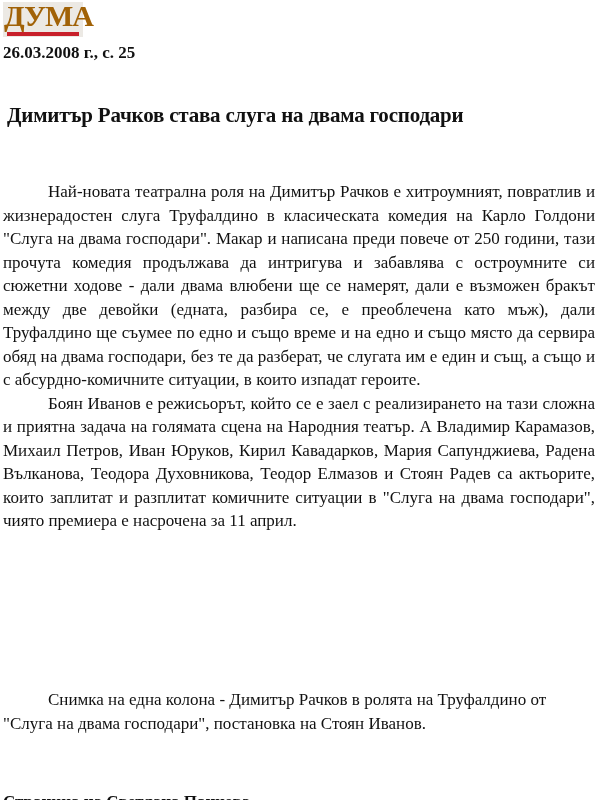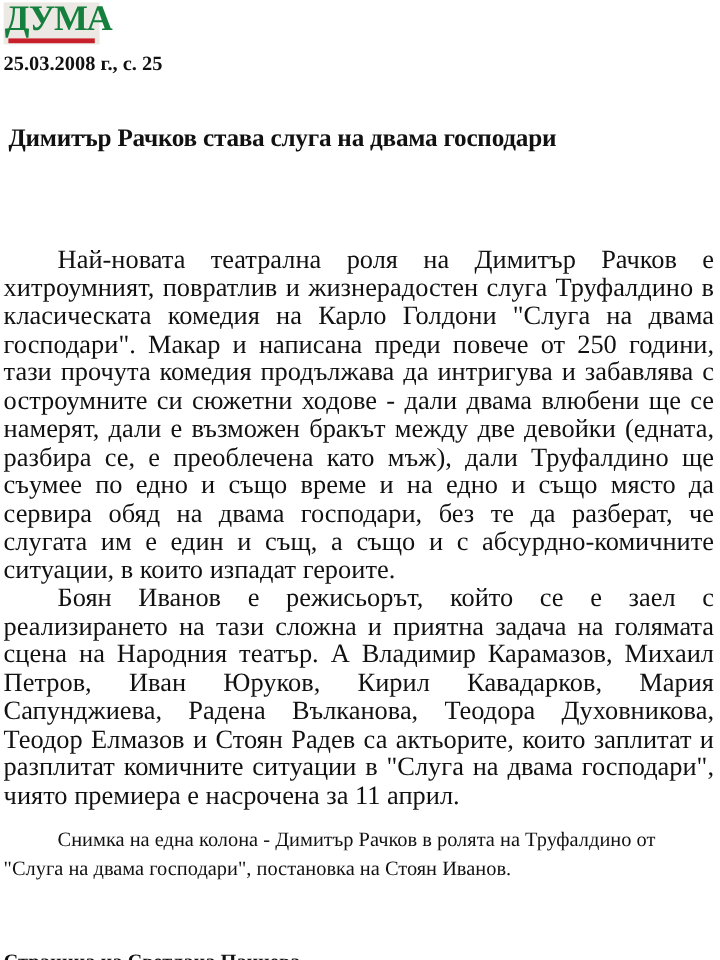--- a/index.html
+++ b/index.html
@@ -24,21 +24,21 @@
       background: #ece9e4;
     }
     .logo-text {
       position: absolute;
       left: 1px;
       top: -3px;
       font-family: "Liberation Serif", serif;
       font-weight: bold;
       font-size: 30px;
       letter-spacing: -1px;
-      color: #15803d;
+      color: #a16207;
       line-height: 34px;
     }
     .logo-bar {
       position: absolute;
       left: 4px;
       top: 30px;
       width: 72px;
       height: 4px;
       background: #c8202a;
     }
@@ -55,23 +55,23 @@
       left: 3px;
       top: 98px;
       font-weight: bold;
       font-size: 21px;
       line-height: 26px;
       letter-spacing: -0.2px;
     }
     .article {
       position: absolute;
       left: 3px;
-      top: 204px;
+      top: 180px;
       width: 592px;
-      font-size: 22px;
+      font-size: 17px;
       line-height: 23.5px;
       text-align: justify;
     }
     .article p {
       margin: 0;
       text-indent: 45px;
     }
     .caption {
       position: absolute;
       left: 3px;
@@ -94,21 +94,21 @@
     }
   </style>
 </head>
 <body>
 
 <div class="logo">
   <span class="logo-text">ДУМА</span>
   <span class="logo-bar"></span>
 </div>
 
-<div class="dateline">25.03.2008 г., с. 25</div>
+<div class="dateline">26.03.2008 г., с. 25</div>
 
 <h1 class="headline" style="margin:4px;">Димитър Рачков става слуга на двама господари</h1>
 
 <div class="article">
   <p>Най-новата театрална роля на Димитър Рачков е хитроумният, повратлив и жизнерадостен слуга Труфалдино в класическата комедия на Карло Голдони "Слуга на двама господари". Макар и написана преди повече от 250 години, тази прочута комедия продължава да интригува и забавлява с остроумните си сюжетни ходове - дали двама влюбени ще се намерят, дали е възможен бракът между две девойки (едната, разбира се, е преоблечена като мъж), дали Труфалдино ще съумее по едно и също време и на едно и също място да сервира обяд на двама господари, без те да разберат, че слугата им е един и същ, а също и с абсурдно-комичните ситуации, в които изпадат героите.</p>
   <p>Боян Иванов е режисьорът, който се е заел с реализирането на тази сложна и приятна задача на голямата сцена на Народния театър. А Владимир Карамазов, Михаил Петров, Иван Юруков, Кирил Кавадарков, Мария Сапунджиева, Радена Вълканова, Теодора Духовникова, Теодор Елмазов и Стоян Радев са актьорите, които заплитат и разплитат комичните ситуации в "Слуга на двама господари", чиято премиера е насрочена за 11 април.</p>
 </div>
 
 <div class="caption">
   <p>Снимка на една колона - Димитър Рачков в ролята на Труфалдино от "Слуга на двама господари", постановка на Стоян Иванов.</p>

